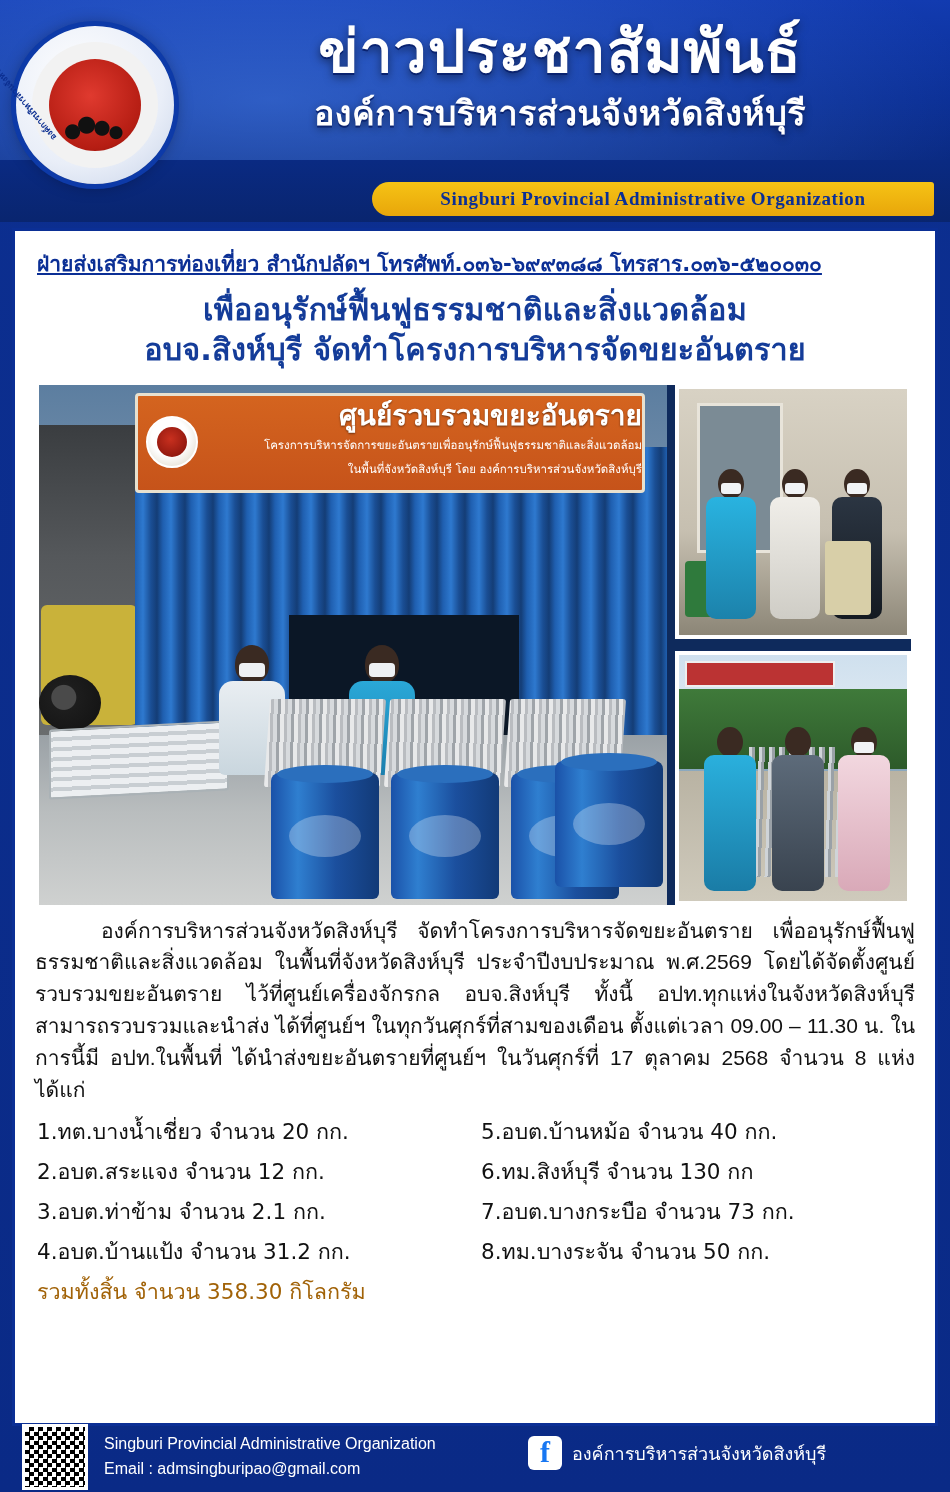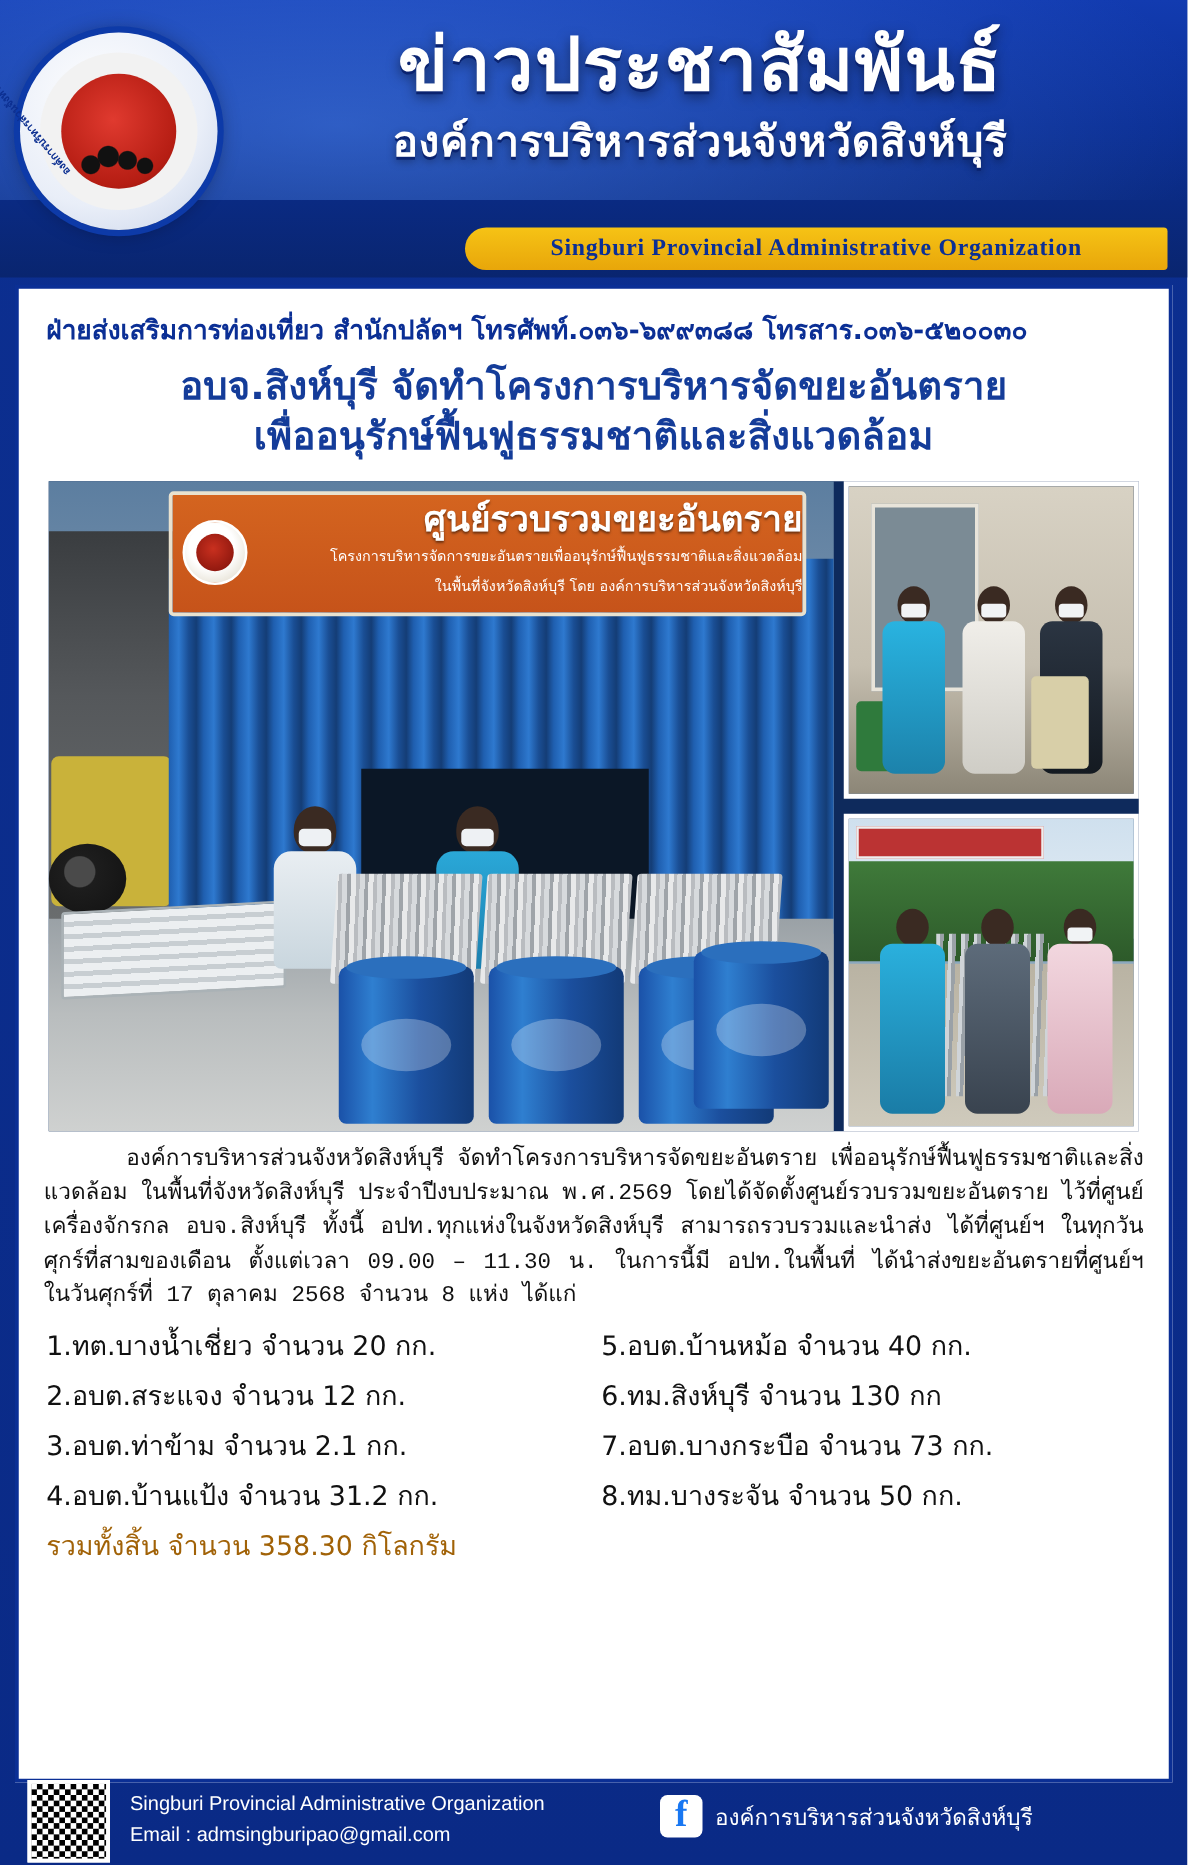--- a/index.html
+++ b/index.html
@@ -134,20 +134,21 @@
     background: #ffffff;
     border: 3px solid #0b2f95;
   }
 
   .contact-line {
     margin: 16px 0 0 22px;
     font-family: "DejaVu Sans", sans-serif;
     font-size: 21px;
     font-weight: bold;
     color: #0b2f95;
+    text-decoration: underline;
   }
 
   .headline {
     margin-top: 10px;
     text-align: center;
     padding: 0 18px;
   }
   .headline div {
     font-family: "DejaVu Sans", sans-serif;
     font-size: 30.5px;
@@ -324,22 +325,22 @@
   .br-p .b { position:absolute; left:50%; top:28px; transform:translateX(-50%); width:52px;height:136px;border-radius:10px;}
   .br-p.a { left: 22px; } .br-p.a .b { background: linear-gradient(180deg,#2ab0dd,#1a7ca6); }
   .br-p.b2p { left: 90px; } .br-p.b2p .b { background: linear-gradient(180deg,#5d6b7a,#39434f); }
   .br-p.c { left: 156px; } .br-p.c .b { background: linear-gradient(180deg,#f2d7df,#d9a9b8); }
   .br-poles { position:absolute; left: 70px; bottom: 24px; width: 90px; height: 130px;
     background: repeating-linear-gradient(92deg,#cfd4d8 0 3px, #9aa1a7 3px 6px, transparent 6px 10px); }
 
   
   .bodytext {
     margin: 10px 20px 0 20px;
-    font-family: Liberation Mono, monospace;
-    font-size: 18px;
+    font-family: Liberation Sans, sans-serif;
+    font-size: 21px;
     color: #111;
     line-height: 1.52;
     text-align: justify;
   }
   .bodytext .indent { display: inline-block; width: 66px; }
 
   .two-col {
     margin: 8px 22px 0 22px;
     display: grid;
     grid-template-columns: 434px 1fr;
@@ -420,22 +421,22 @@
     <div class="eng-band">
       <span>Singburi Provincial Administrative Organization</span>
     </div>
   </div>
 
   <div class="card">
 
     <div class="contact-line">ฝ่ายส่งเสริมการท่องเที่ยว สำนักปลัดฯ  โทรศัพท์.๐๓๖-๖๙๙๓๘๘ โทรสาร.๐๓๖-๕๒๐๐๓๐</div>
 
     <div class="headline">
+      <div>เพื่ออนุรักษ์ฟื้นฟูธรรมชาติและสิ่งแวดล้อม</div>
       <div>อบจ.สิงห์บุรี จัดทำโครงการบริหารจัดขยะอันตราย</div>
-      <div>เพื่ออนุรักษ์ฟื้นฟูธรรมชาติและสิ่งแวดล้อม</div>
     </div>
 
     <div class="collage">
 
       <div class="photo-main">
         <div class="left-shed">
           <div class="machine"></div>
         </div>
         <div class="wall"></div>
         <div class="wall-dark"></div>

